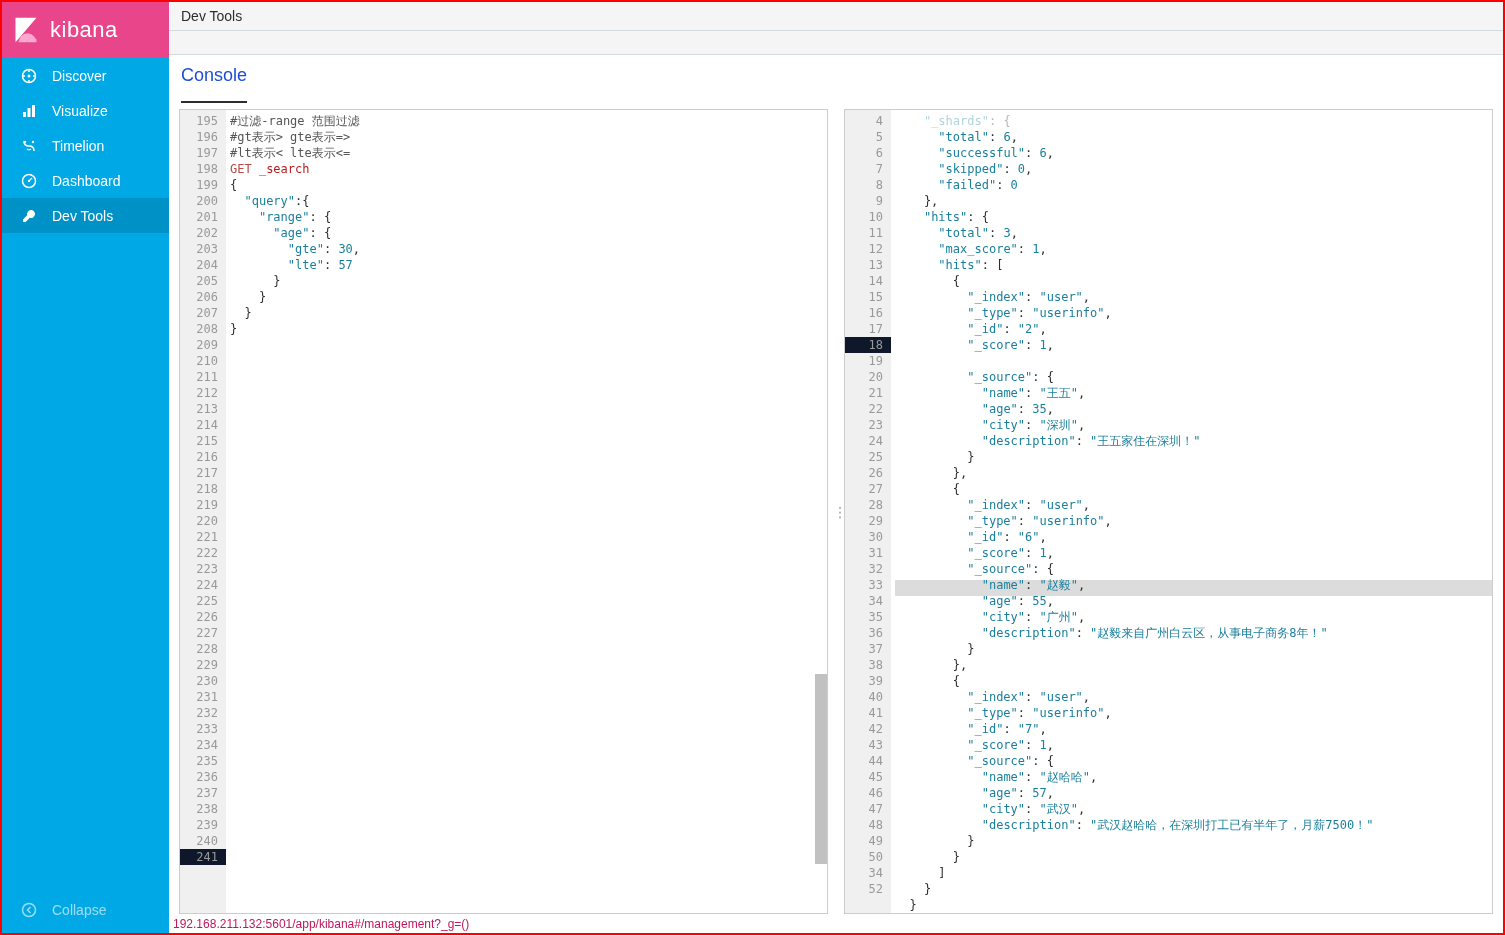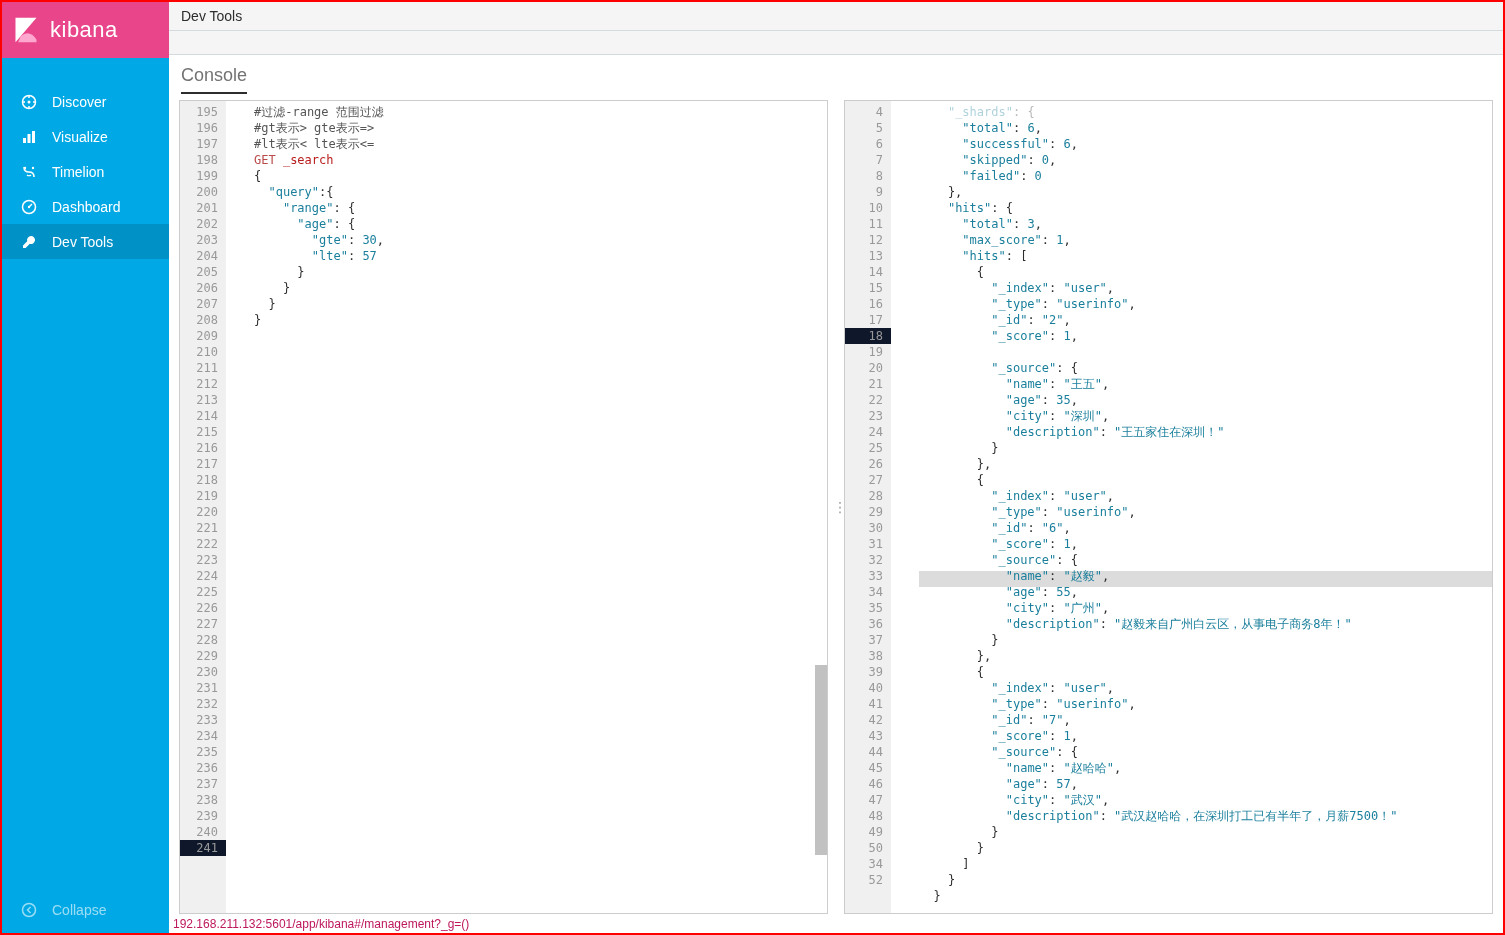--- a/index.html
+++ b/index.html
@@ -1,33 +1,33 @@
 <!DOCTYPE html>
 <html><head>
 <meta charset="utf-8">
 <style>
 * { margin:0; padding:0; box-sizing:border-box; }
 body { font-family:"Helvetica Neue",Helvetica,Arial,sans-serif; font-size:14px; color:#2d2d2d; overflow:hidden; height:100vh; width:100vw; }
 .app { display:flex; height:100%; width:100%; border:2px solid #ff0000; }
-.sidebar { width:167px; background:#00a9e5; display:flex; flex-direction:column; color:#fff; flex-shrink:0;gap:26px; }
+.sidebar { width:167px; background:#00a9e5; display:flex; flex-direction:column; color:#fff; flex-shrink:0; }
 .logo-row { height:56px; background:#e8458b; display:flex; align-items:center; padding-left:10px; }
 .logo-row svg { width:28px; height:28px; }
 .logo-text { font-size:22px; margin-left:10px; font-weight:400; letter-spacing:0.5px; }
 .nav { flex:1; }
 .nav-item { display:flex; align-items:center; height:35px; padding-left:18px; font-size:14px; cursor:pointer; }
 .nav-item .icon { width:18px; height:18px; display:inline-flex; align-items:center; justify-content:center; margin-right:14px; }
 .nav-item.active { background:#0091c7; }
 .nav-bottom { padding-bottom:6px; }
 .main { flex:1; display:flex; flex-direction:column; overflow:hidden; }
 .topbar { height:29px; background:#f5f5f5; border-bottom:1px solid #d3dbde; display:flex; align-items:center; padding-left:12px; font-size:14px; color:#2d2d2d; }
 .subbar { height:24px; background:#f5f5f5; border-bottom:1px solid #d3dbde; }
 .tab-row { padding:10px 12px 0 12px; }
-.tab { display:inline-block; font-size:18px; color:#737373; padding-bottom:6px; border-bottom:2px solid #2d2d2d; }
+.tab { display:inline-block; font-size:18px; color:#1d4ed8; padding-bottom:15px; border-bottom:2px solid #2d2d2d; }
 .editor-row { flex:1; display:flex; overflow:hidden; padding:6px 10px 0 10px; gap:0; }
-.pane { flex:1; display:flex; background:#fff; border:1px solid #ccc; overflow:hidden; position:relative;gap:24px; }
+.pane { flex:1; display:flex; background:#fff; border:1px solid #ccc; overflow:hidden; position:relative; }
 .pane.left { margin-right:8px; }
 .gutter { width:46px; background:#f0f0f0; color:#999; text-align:right; font-family:Menlo,Monaco,Consolas,monospace; font-size:12px; line-height:16px; padding:3px 8px 0 0; flex-shrink:0; user-select:none; }
 .code { flex:1; font-family:Menlo,Monaco,Consolas,monospace; font-size:12px; line-height:16px; padding:3px 0 0 4px; white-space:pre; overflow:hidden; position:relative; }
 .hl-line { position:absolute; left:0; right:0; height:16px; background:#dcdcdc; z-index:0; }
 .code > div { position:relative; z-index:1; }
 .gutter > div.hl { background:#0f172a; margin-right:-8px; padding-right:8px; margin-left:-40px; padding-left:40px; }
 .key { color:#1a7f9c; }
 .str { color:#1a7f9c; }
 .num { color:#1a7f9c; }
 .method { color:#b94a48; }

